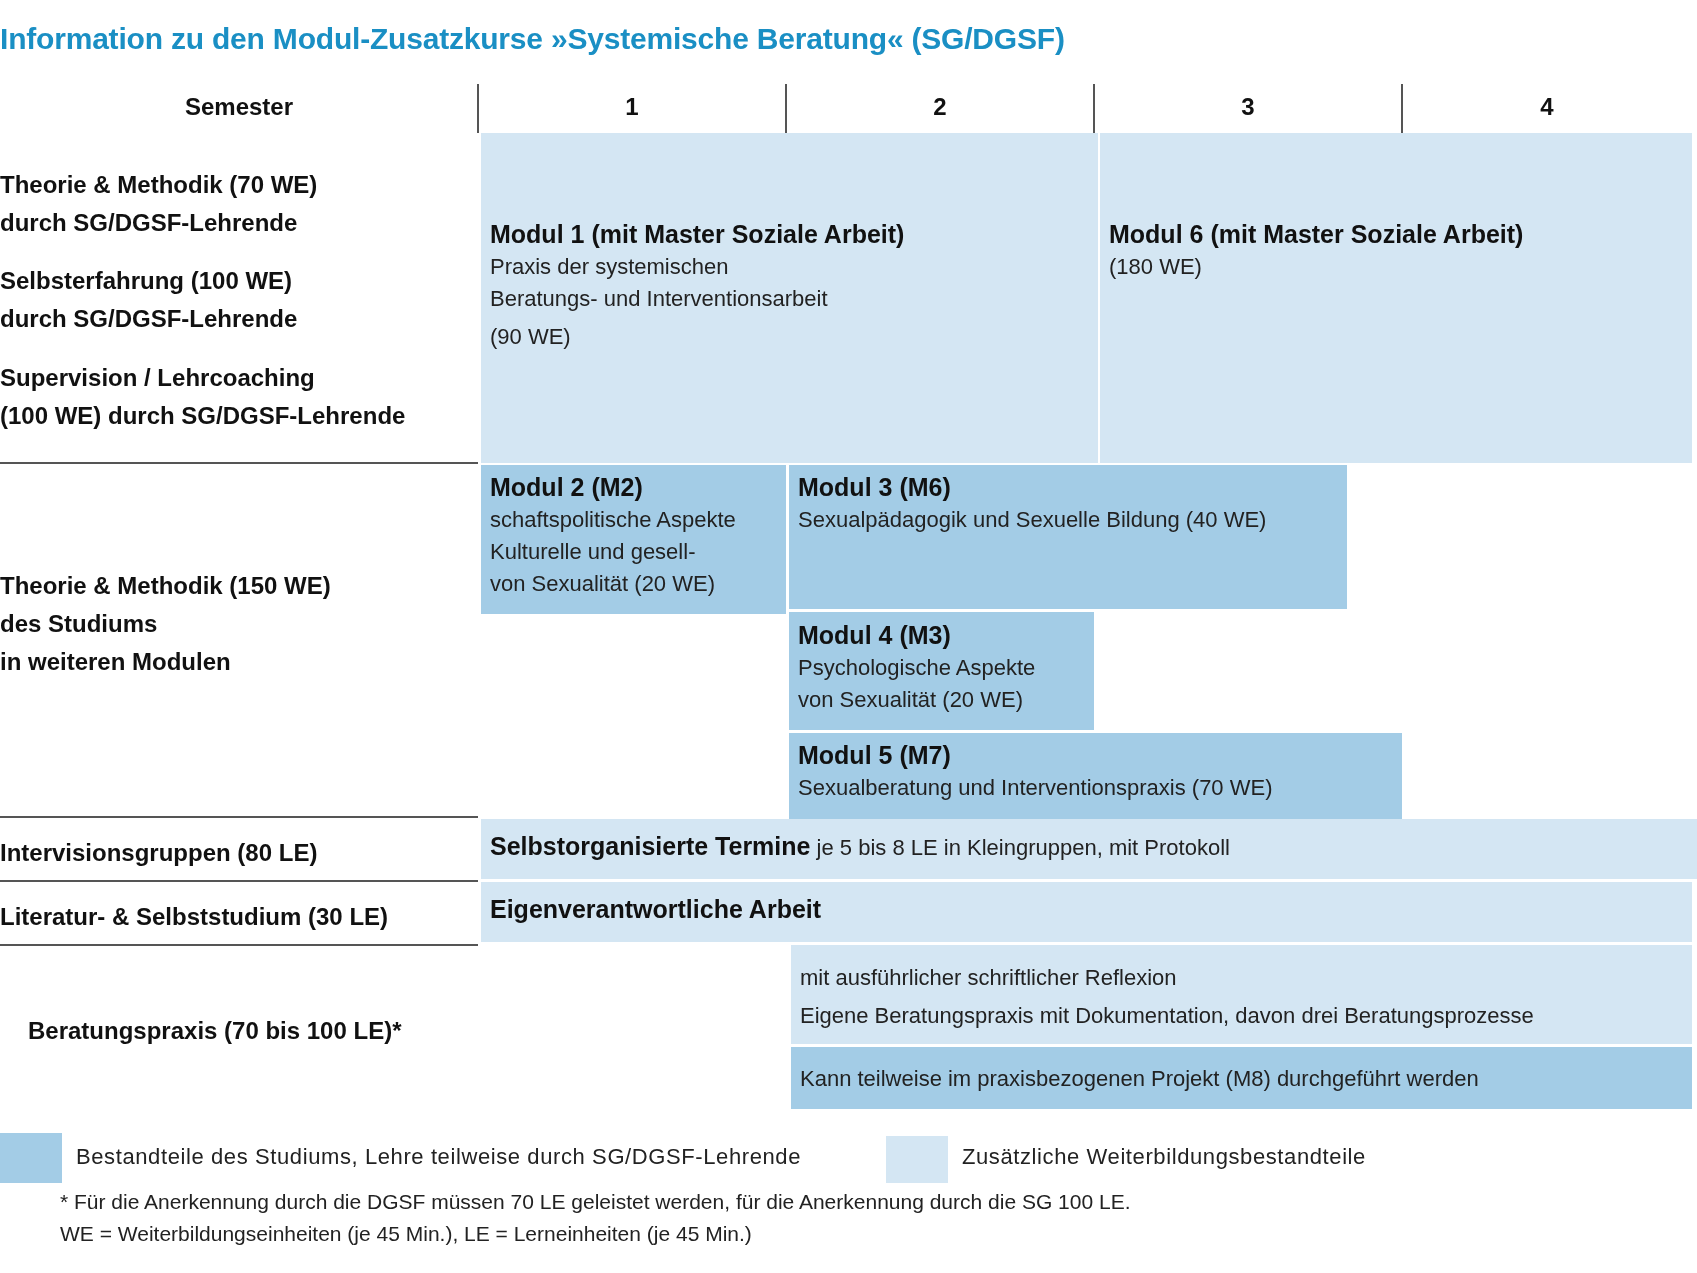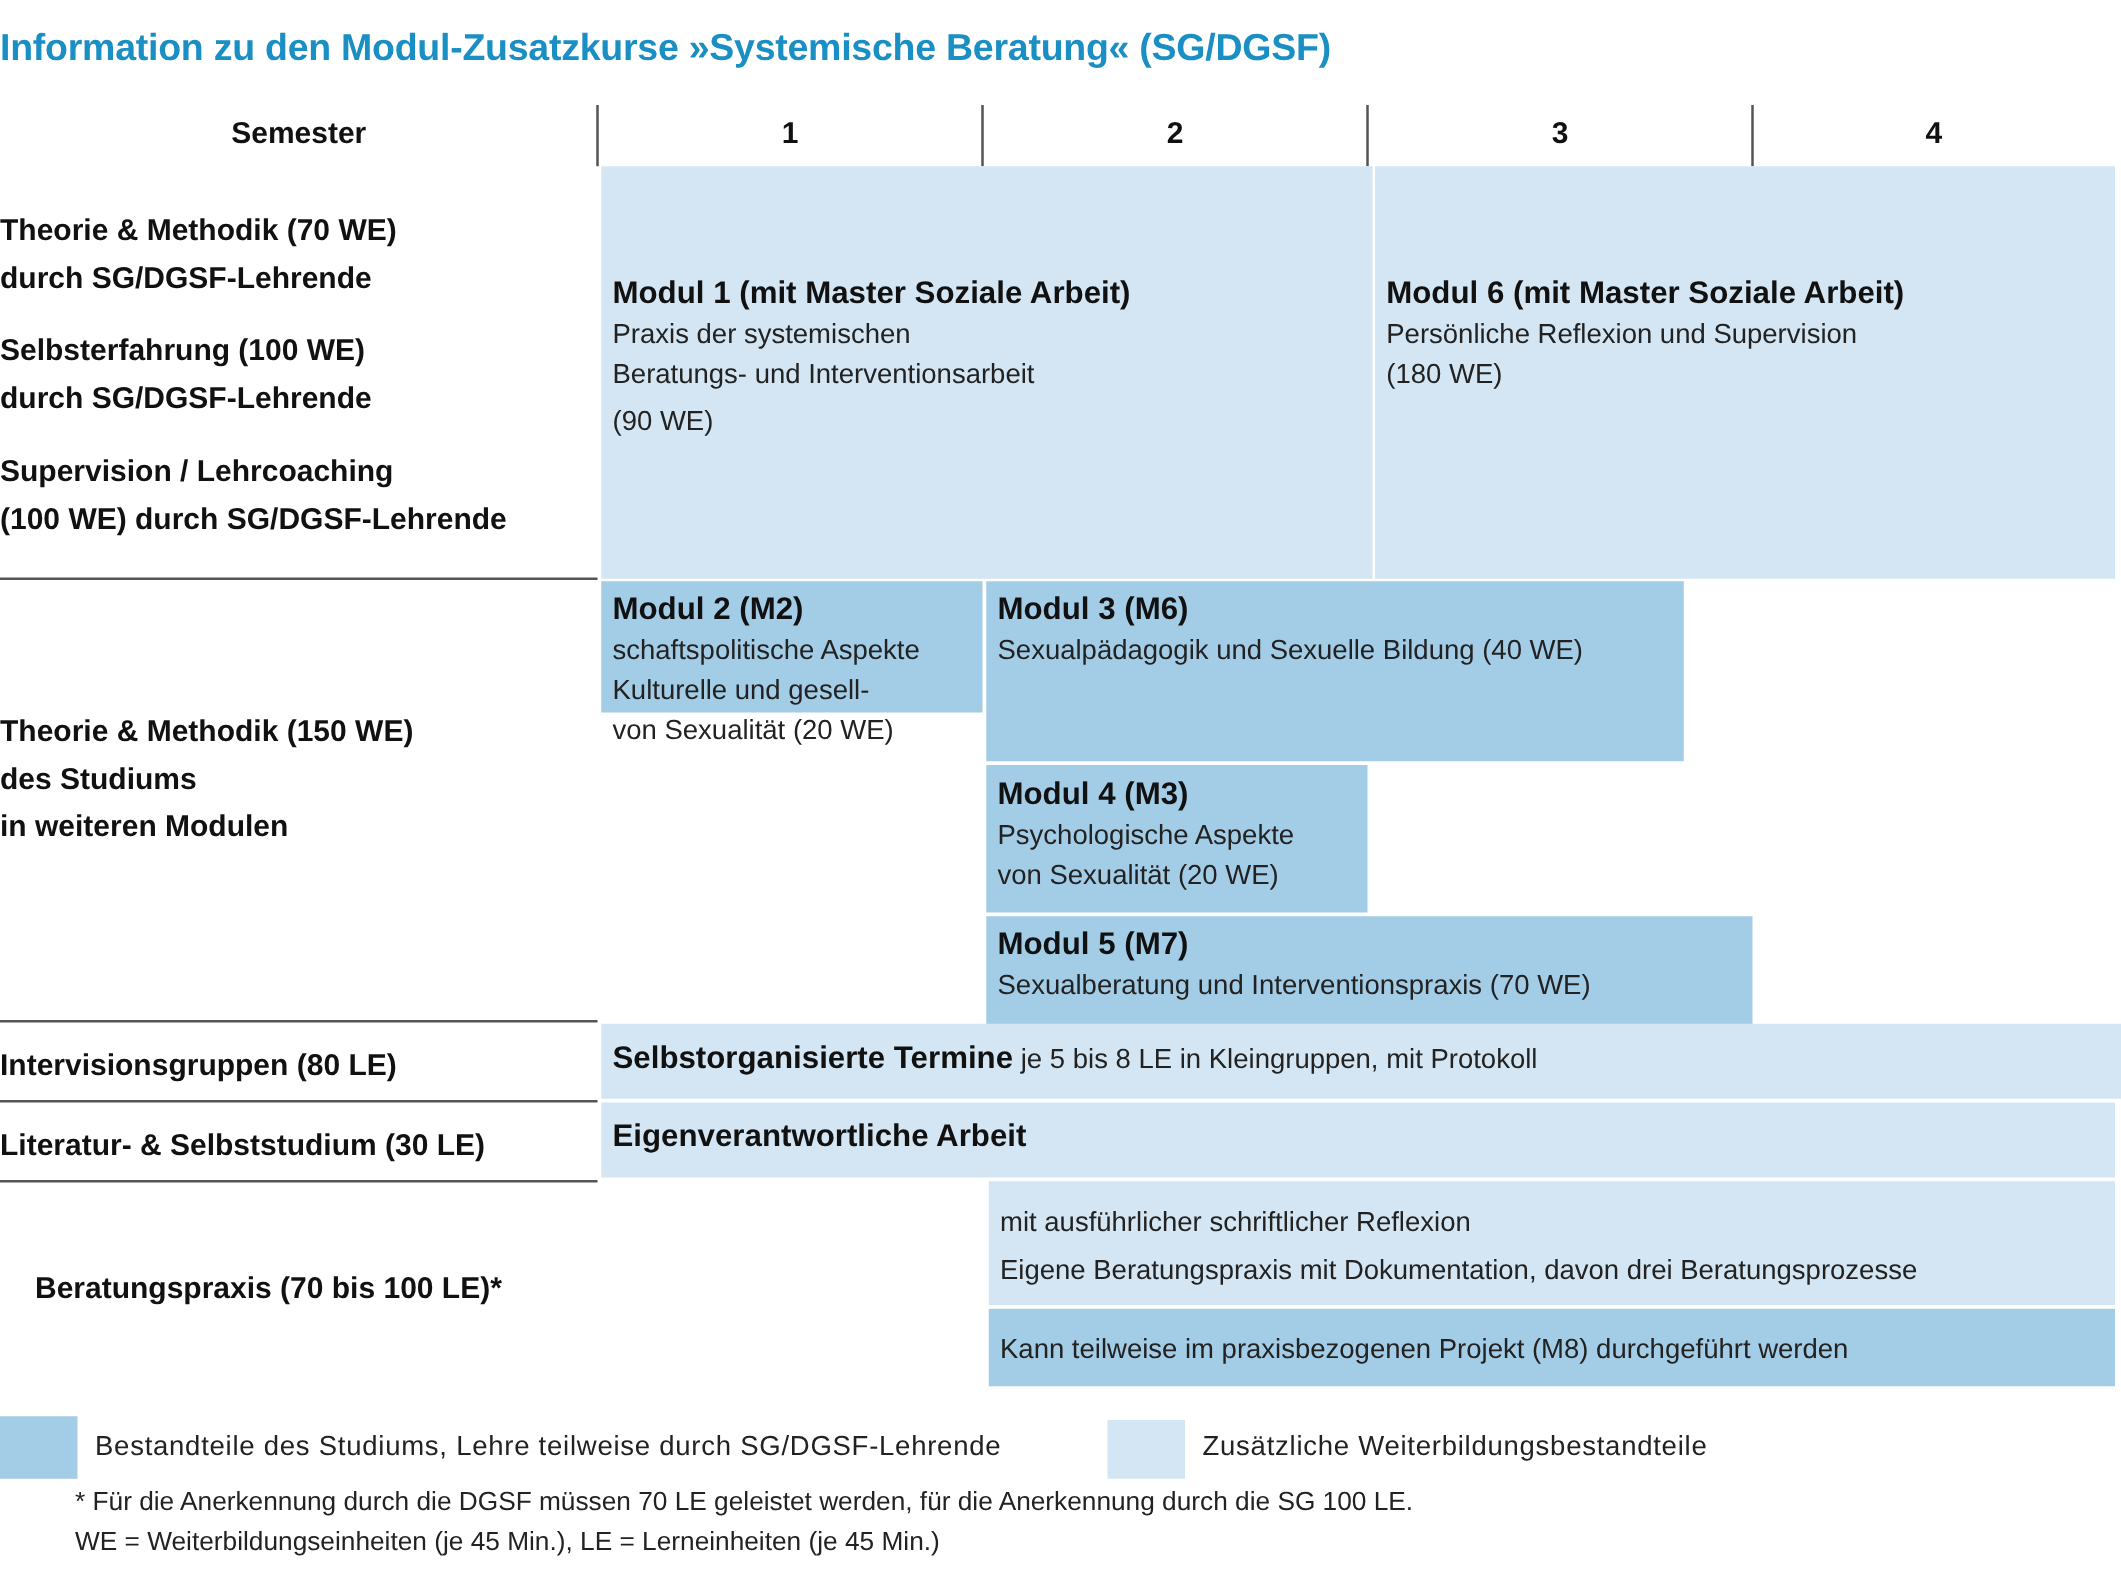--- a/index.html
+++ b/index.html
@@ -50,33 +50,32 @@
 </div>
 
 <div class="abs light block" style="left:481px;top:133px;width:617px;height:330px;padding-top:84px;">
   <div class="mtitle">Modul 1 (mit Master Soziale Arbeit)</div>
   <div class="mtext">Praxis der systemischen</div>
   <div class="mtext">Beratungs- und Interventionsarbeit</div>
   <div class="mtext" style="margin-top:6px;">(90 WE)</div>
 </div>
 <div class="abs light block" style="left:1100px;top:133px;width:592px;height:330px;padding-top:84px;">
   <div class="mtitle">Modul 6 (mit Master Soziale Arbeit)</div>
-  <div class="mtext">Persönliche Reflexion und Supervision</div>
   <div class="mtext">(180 WE)</div>
 </div>
 
 <div class="abs hline" style="top:462px;"></div>
 
 <div class="abs rowlabel" style="top:567px;">
   <div>Theorie &amp; Methodik (150 WE)</div>
   <div>des Studiums</div>
   <div>in weiteren Modulen</div>
 </div>
 
-<div class="abs dark block" style="left:481px;top:465px;width:305px;height:105px;padding-top:5px;">
+<div class="abs dark block" style="left:481px;top:465px;width:305px;height:149px;padding-top:5px;">
   <div class="mtitle">Modul 2 (M2)</div>
   <div class="mtext">schaftspolitische Aspekte</div>
   <div class="mtext">Kulturelle und gesell-</div>
   <div class="mtext">von Sexualität (20 WE)</div>
 </div>
 <div class="abs dark block" style="left:789px;top:465px;width:558px;height:144px;padding-top:5px;">
   <div class="mtitle">Modul 3 (M6)</div>
   <div class="mtext">Sexualpädagogik und Sexuelle Bildung (40 WE)</div>
 </div>
 <div class="abs dark block" style="left:789px;top:612px;width:305px;height:118px;padding-top:6px;">

